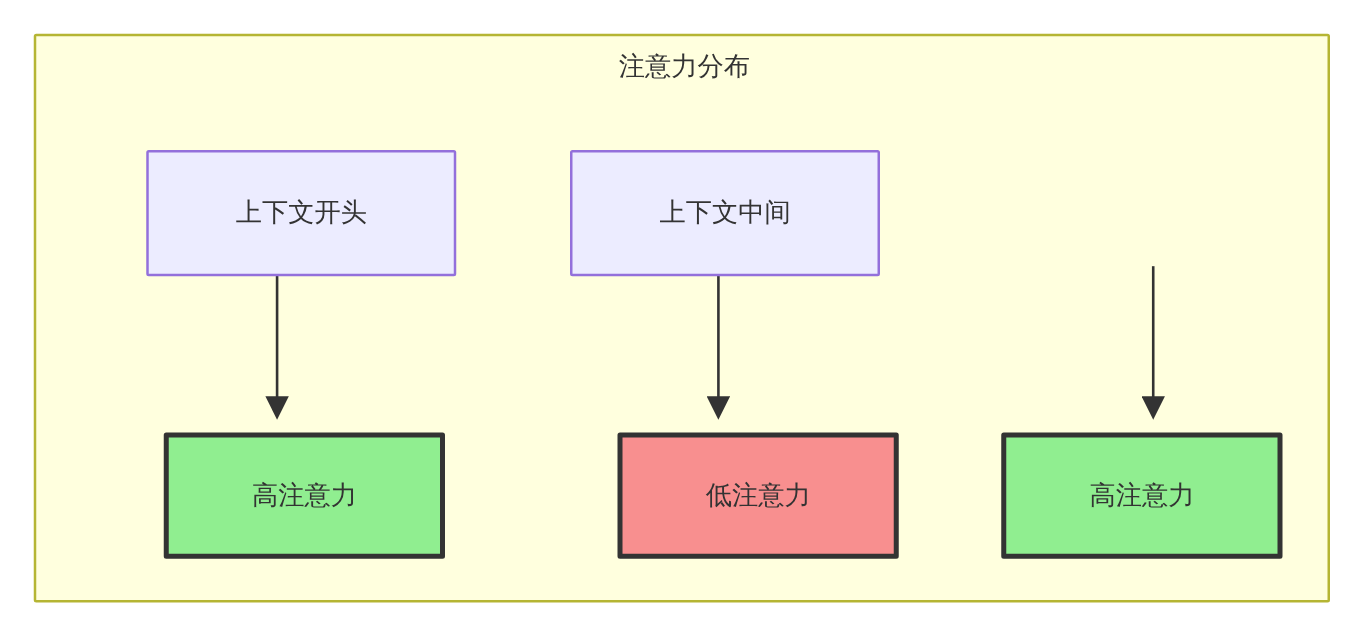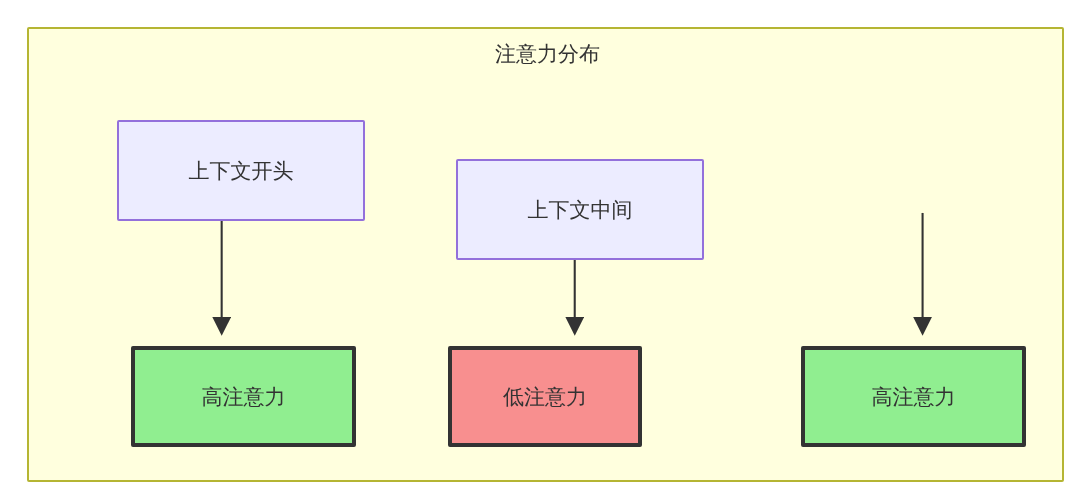--- a/index.html
+++ b/index.html
@@ -71,25 +71,25 @@
     border: 4px solid #333333;
     border-radius: 2px;
     height: 101px;
   }
 
   .node.attention.high { background: #90ee90; }
   .node.attention.low  { background: #f88f8f; }
 
   
   .col1.context    { left: 88px;  top: 91px;  width: 248px; text-align: right; }
-  .col2.context    { left: 427px; top: 91px;  width: 248px; margin-top: 39px; }
+  .col2.context    { left: 427px; top: 91px;  width: 248px; }
   .col3.context    { left: 761px; top: 91px;  width: 248px; }
 
   .col1.attention  { left: 102px; top: 317px; width: 225px; }
-  .col2.attention  { left: 419px; top: 317px; width: 194px; }
+  .col2.attention  { left: 465px; top: 317px; width: 225px; }
   .col3.attention  { left: 772px; top: 317px; width: 225px; }
 
   
   .arrow-layer {
     position: absolute;
     left: 0;
     top: 0;
     width: 1080px;
     height: 496px;
     pointer-events: none;

